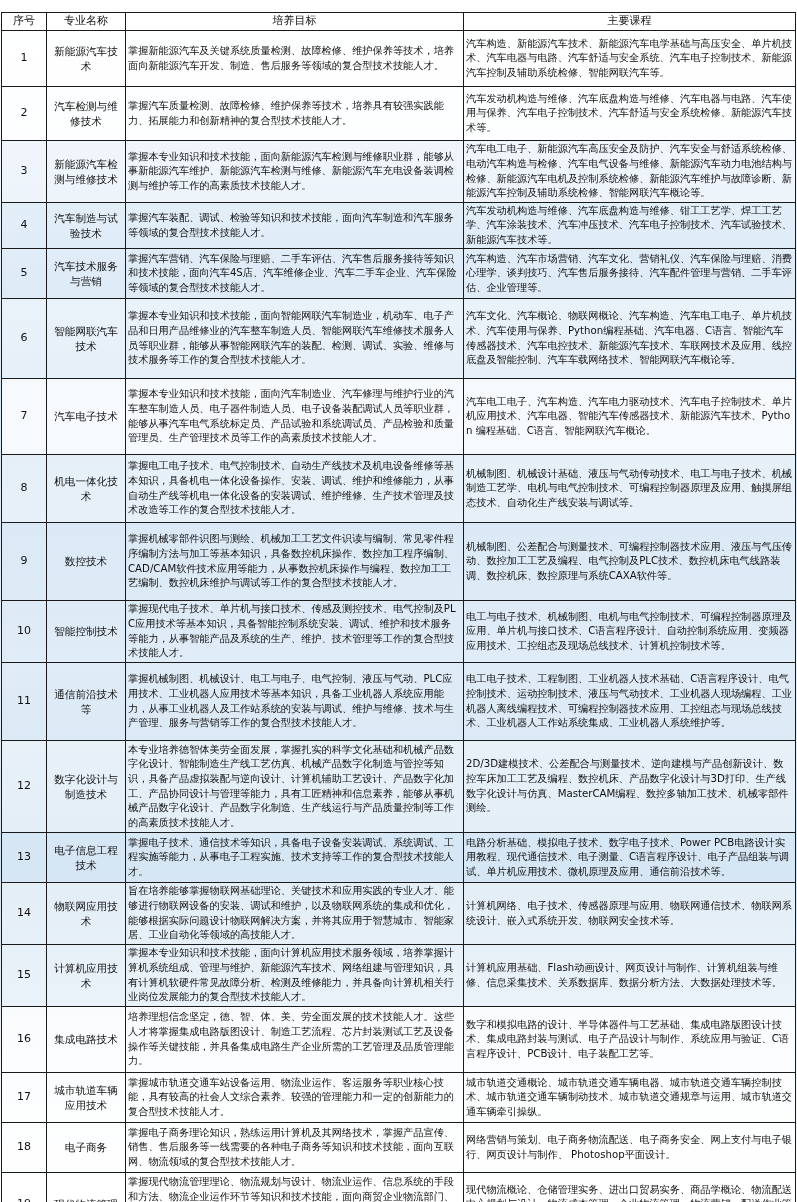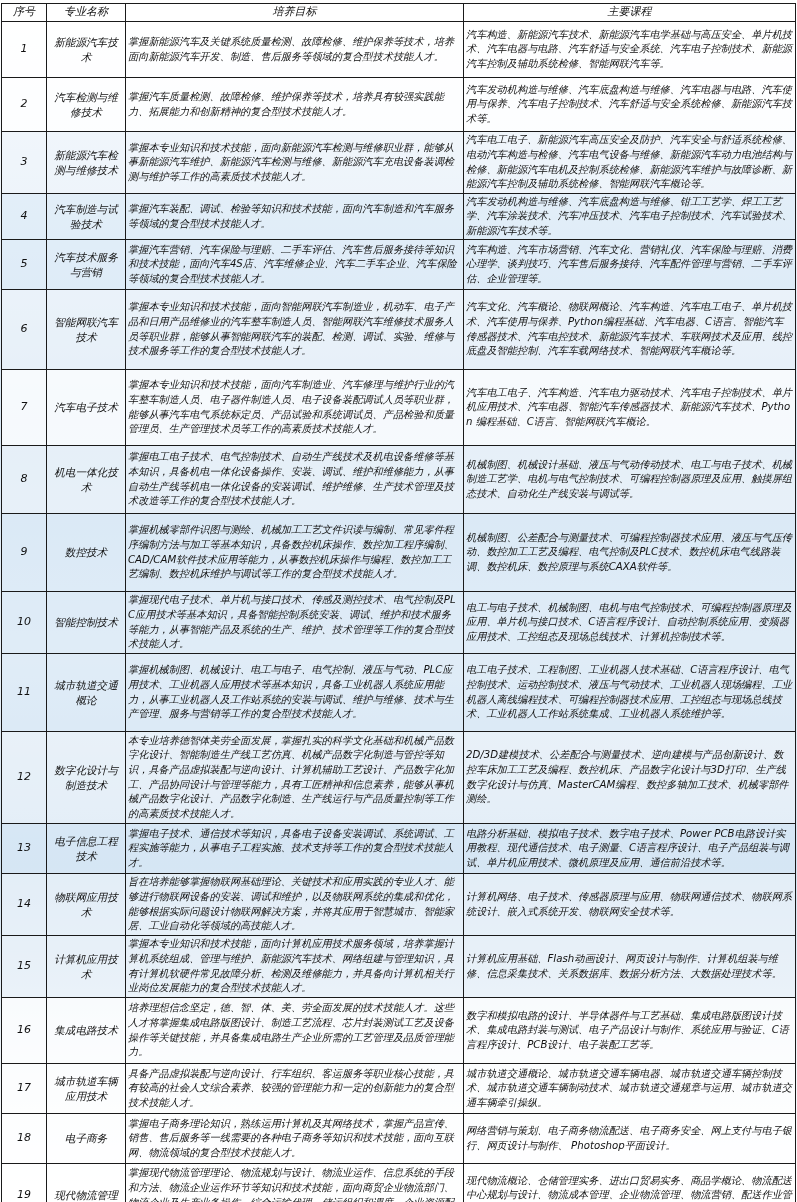--- a/index.html
+++ b/index.html
@@ -2,21 +2,21 @@
 <html><head>
 <meta charset="utf-8">
 <style>
   html, body { margin:0; padding:0; }
   body {
     width:797px; height:1202px; overflow:hidden;
     font-family: "DejaVu Sans", sans-serif;
     background: linear-gradient(180deg, #ffffff 0%, #eef5fb 18%, #d9e8f5 35%, #eaf2f9 55%, #d3e4f2 72%, #f2f7fb 90%, #ffffff 100%);
     color:#111;
   }
-  .sheet { position:absolute; left:0; top:3px; width:797px; height:996px;font-style:italic; }
+  .sheet { position:absolute; left:0; top:12px; width:797px; height:996px; }
   table {
     border-collapse: collapse;
     table-layout: fixed;
     width: 794px;
     margin-left: 1px;
   }
   th, td {
     border: 1.5px solid #1a1a1a;
     font-size: 10.2px;
     line-height: 14.6px;
@@ -111,21 +111,21 @@
         <td class="course">机械制图、公差配合与测量技术、可编程控制器技术应用、液压与气压传动、数控加工工艺及编程、电气控制及PLC技术、数控机床电气线路装调、数控机床、数控原理与系统CAXA软件等。</td>
       </tr>
       <tr class="r-band2" style="height:62px">
         <td class="no">10</td>
         <td class="name">智能控制技术</td>
         <td class="goal">掌握现代电子技术、单片机与接口技术、传感及测控技术、电气控制及PLC应用技术等基本知识，具备智能控制系统安装、调试、维护和技术服务等能力，从事智能产品及系统的生产、维护、技术管理等工作的复合型技术技能人才。</td>
         <td class="course">电工与电子技术、机械制图、电机与电气控制技术、可编程控制器原理及应用、单片机与接口技术、C语言程序设计、自动控制系统应用、变频器应用技术、工控组态及现场总线技术、计算机控制技术等。</td>
       </tr>
       <tr class="r-band2" style="height:78px">
         <td class="no">11</td>
-        <td class="name">城市轨道交通概论</td>
+        <td class="name">通信前沿技术等</td>
         <td class="goal">掌握机械制图、机械设计、电工与电子、电气控制、液压与气动、PLC应用技术、工业机器人应用技术等基本知识，具备工业机器人系统应用能力，从事工业机器人及工作站系统的安装与调试、维护与维修、技术与生产管理、服务与营销等工作的复合型技术技能人才。</td>
         <td class="course">电工电子技术、工程制图、工业机器人技术基础、C语言程序设计、电气控制技术、运动控制技术、液压与气动技术、工业机器人现场编程、工业机器人离线编程技术、可编程控制器技术应用、工控组态与现场总线技术、工业机器人工作站系统集成、工业机器人系统维护等。</td>
       </tr>
       <tr class="r-band3" style="height:92px">
         <td class="no">12</td>
         <td class="name">数字化设计与制造技术</td>
         <td class="goal">本专业培养德智体美劳全面发展，掌握扎实的科学文化基础和机械产品数字化设计、智能制造生产线工艺仿真、机械产品数字化制造与管控等知识，具备产品虚拟装配与逆向设计、计算机辅助工艺设计、产品数字化加工、产品协同设计与管理等能力，具有工匠精神和信息素养，能够从事机械产品数字化设计、产品数字化制造、生产线运行与产品质量控制等工作的高素质技术技能人才。</td>
         <td class="course">2D/3D建模技术、公差配合与测量技术、逆向建模与产品创新设计、数控车床加工工艺及编程、数控机床、产品数字化设计与3D打印、生产线数字化设计与仿真、MasterCAM编程、数控多轴加工技术、机械零部件测绘。</td>
       </tr>
       <tr class="r-band2" style="height:50px">
@@ -148,21 +148,21 @@
       </tr>
       <tr class="r-band1" style="height:66px">
         <td class="no">16</td>
         <td class="name">集成电路技术</td>
         <td class="goal">培养理想信念坚定，德、智、体、美、劳全面发展的技术技能人才。这些人才将掌握集成电路版图设计、制造工艺流程、芯片封装测试工艺及设备操作等关键技能，并具备集成电路生产企业所需的工艺管理及品质管理能力。</td>
         <td class="course">数字和模拟电路的设计、半导体器件与工艺基础、集成电路版图设计技术、集成电路封装与测试、电子产品设计与制作、系统应用与验证、C语言程序设计、PCB设计、电子装配工艺等。</td>
       </tr>
       <tr class="r-band1" style="height:50px">
         <td class="no">17</td>
         <td class="name">城市轨道车辆应用技术</td>
-        <td class="goal">具备产品虚拟装配与逆向设计、行车组织、客运服务等职业核心技能，具有较高的社会人文综合素养、较强的管理能力和一定的创新能力的复合型技术技能人才。</td>
+        <td class="goal">掌握城市轨道交通车站设备运用、物流业运作、客运服务等职业核心技能，具有较高的社会人文综合素养、较强的管理能力和一定的创新能力的复合型技术技能人才。</td>
         <td class="course">城市轨道交通概论、城市轨道交通车辆电器、城市轨道交通车辆控制技术、城市轨道交通车辆制动技术、城市轨道交通规章与运用、城市轨道交通车辆牵引操纵。</td>
       </tr>
       <tr class="r-band1" style="height:50px">
         <td class="no">18</td>
         <td class="name">电子商务</td>
         <td class="goal">掌握电子商务理论知识，熟练运用计算机及其网络技术，掌握产品宣传、销售、售后服务等一线需要的各种电子商务等知识和技术技能，面向互联网、物流领域的复合型技术技能人才。</td>
         <td class="course">网络营销与策划、电子商务物流配送、电子商务安全、网上支付与电子银行、网页设计与制作、 Photoshop平面设计。</td>
       </tr>
       <tr class="r-band1" style="height:64px">
         <td class="no">19</td>

